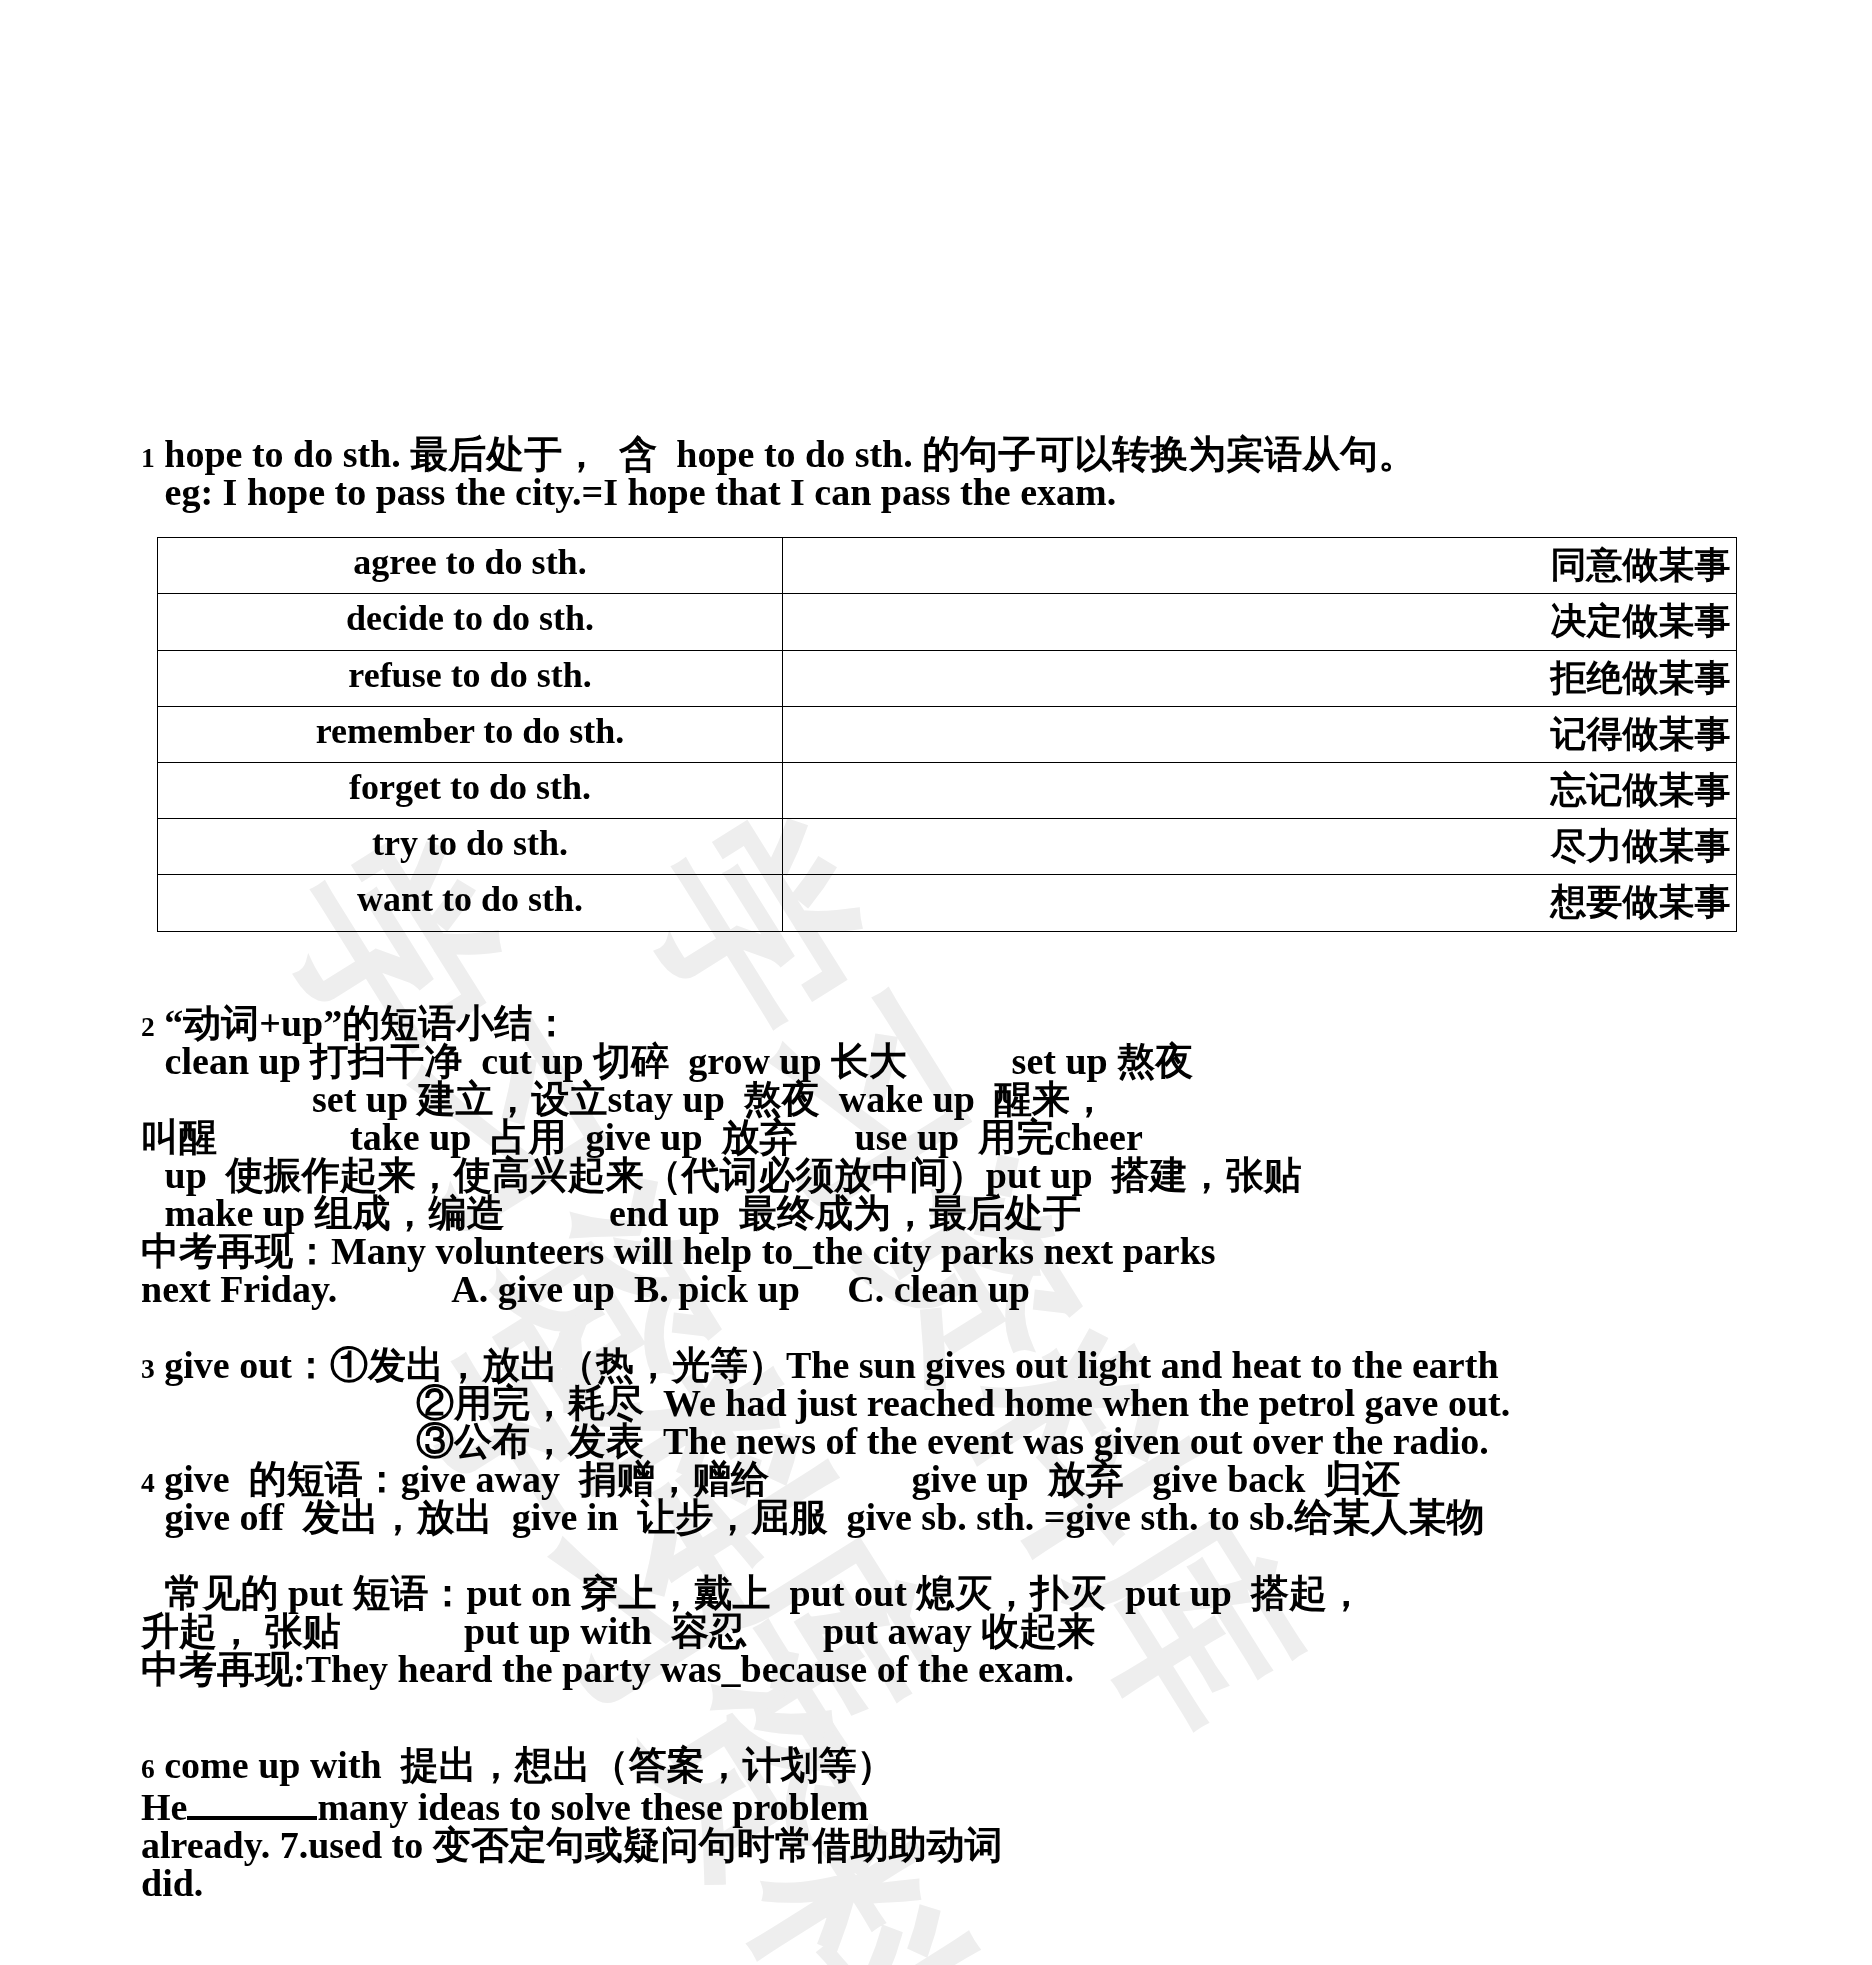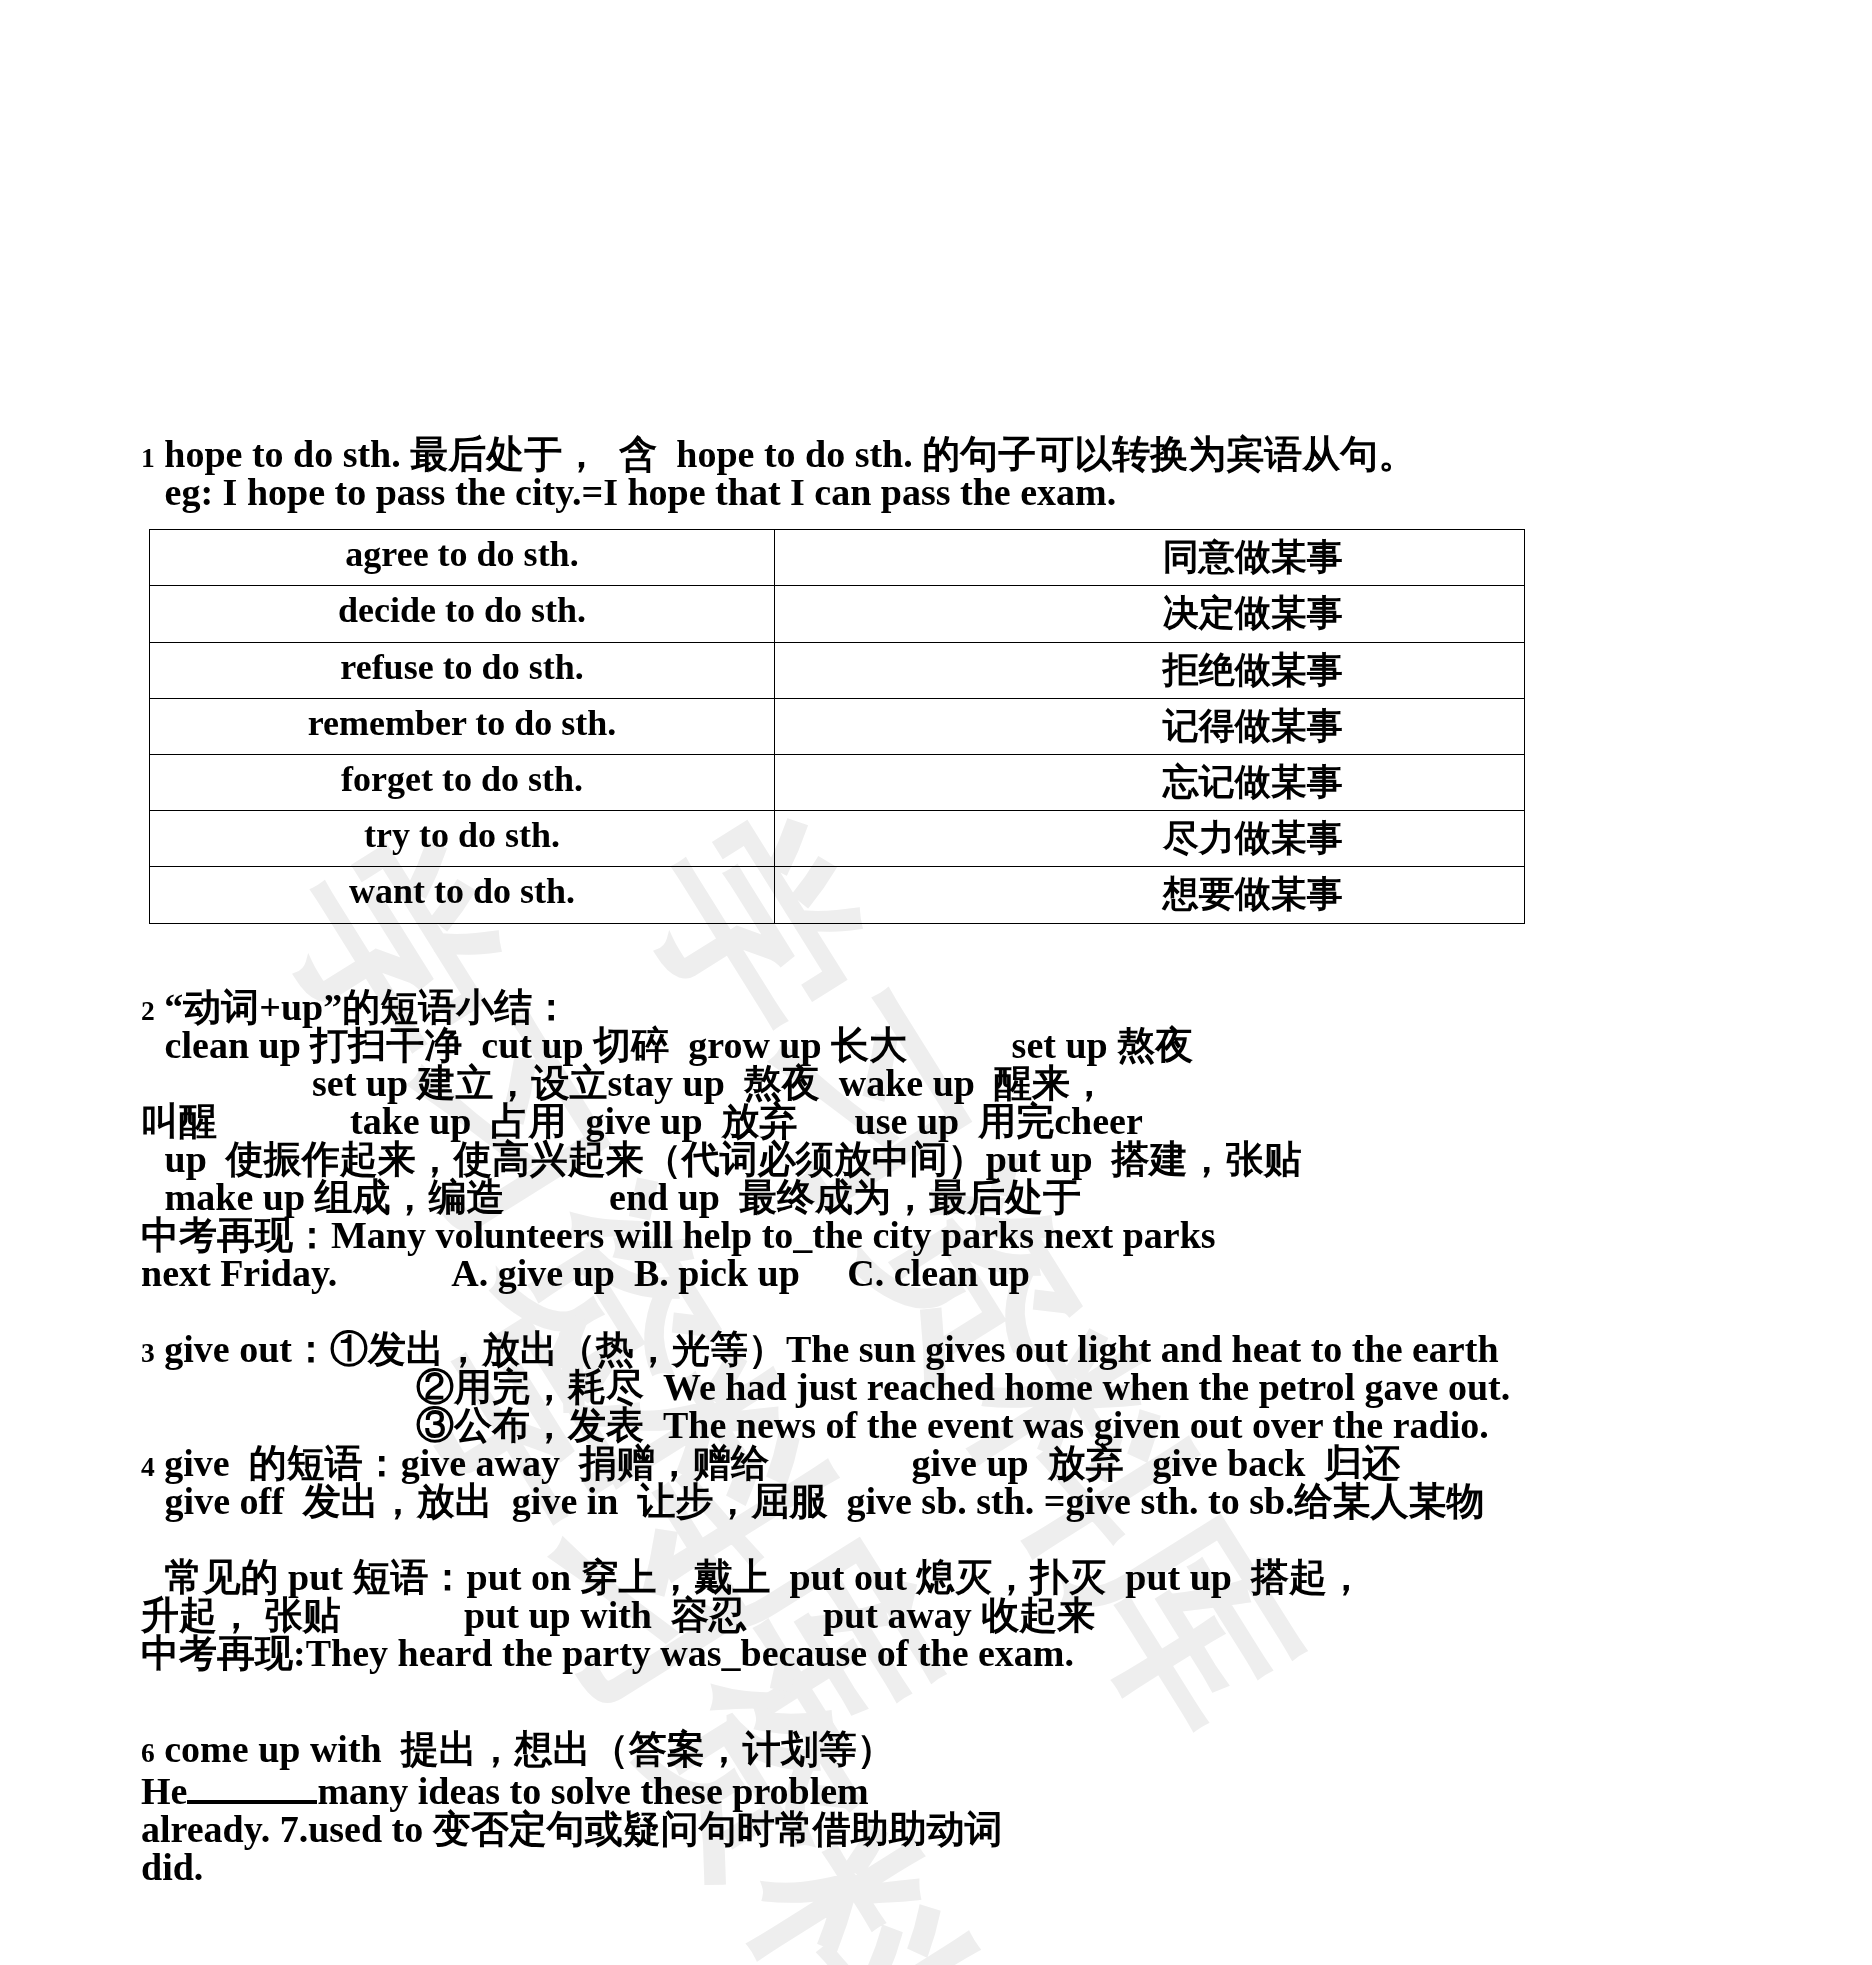--- a/index.html
+++ b/index.html
@@ -71,37 +71,37 @@
   .small-num {
     font-size: 27.5px;
     font-weight: 700;
   }
   .indent-1 { padding-left: 23.6px; }
   .blank-line { height: 38px; }
 
   
   table.kv {
     border-collapse: collapse;
-    width: 1376px;
-    margin: 8px;
+    width: 1580px;
+    margin: 16px;
     table-layout: fixed;
   }
   table.kv td {
     border: 1.6px solid #000000;
     font-size: 36px;
     font-weight: 700;
     padding: 3.1px 5.5px;
     vertical-align: top;
   }
   table.kv td.c-left {
     width: 613px;
     text-align: center;
   }
   table.kv td.c-right {
-    text-align: center;
+    text-align: right;
     padding-left: 212px;
   }
 
   
   .blank-fill {
     display: inline-block;
     border-bottom: 4.7px solid #000;
     width: 130px;
     vertical-align: baseline;
     height: 0.85em;

